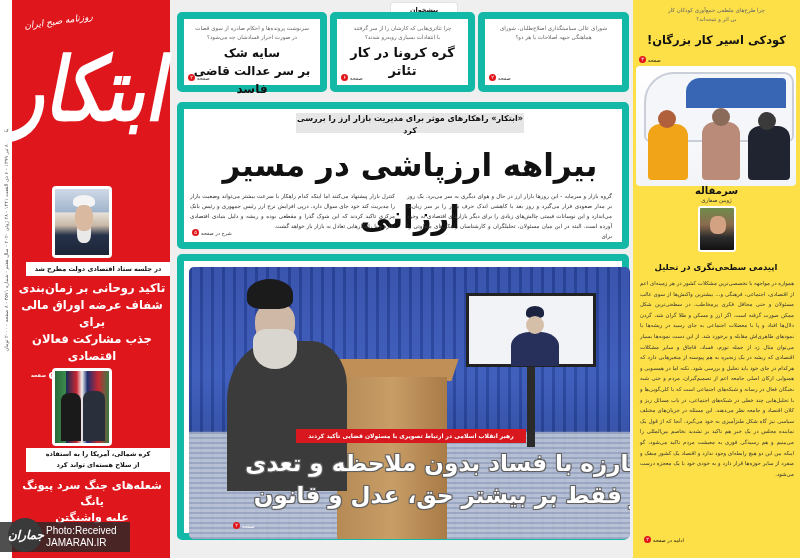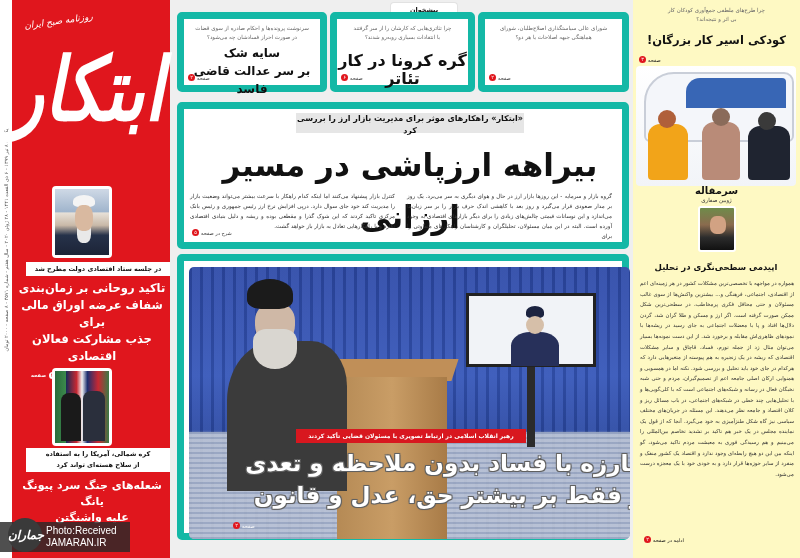--- a/index.html
+++ b/index.html
@@ -69,21 +69,21 @@
   .mp-screen-person::before { content: ""; position: absolute; left: 7px; top: 0; width: 18px; height: 12px; background: #1c2340; border-radius: 50% 50% 30% 30%; }
   .mp-screen-person::after { content: ""; position: absolute; left: -8px; top: 26px; width: 48px; height: 34px; background: #27305a; border-radius: 40% 40% 0 0; }
   .mp-screen-face { position: absolute; left: 57px; top: 20px; width: 18px; height: 18px; background: #d6bfa9; border-radius: 50%; }
   .mp-stand { position: absolute; left: 338px; top: 100px; width: 8px; height: 80px; background: #2b2b2b; }
   .caption-red { position: absolute; left: 107px; top: 162px; width: 230px; height: 14px; background: #d8171f; color: #fff; font-size: 6px; font-weight: bold; text-align: center; line-height: 14px; }
   .photo-title { position: absolute; left: 0; top: 180px; width: 520px; text-align: center; color: #fff; font-weight: 900; font-size: 23px; line-height: 32px;
     text-shadow: 0 0 2px #555, 1px 1px 0 #666, -1px -1px 0 #666, 1px -1px 0 #666, -1px 1px 0 #666; }
   .photo-ref { position: absolute; left: 44px; bottom: 10px; direction: ltr; font-size: 5px; color: #fff; display: flex; align-items: center; gap: 2px; }
 
   
-  .right-col { position: absolute; left: 633px; top: 0; width: 167px; height: 558px; background: #fef9c3; }
+  .right-col { position: absolute; left: 633px; top: 0; width: 167px; height: 558px; background: #fde047; }
   .kids-photo { position: absolute; left: 3px; top: 66px; width: 160px; height: 120px;
     background: linear-gradient(180deg, #ffffff 0%, #f2f4f8 100%); border-radius: 4px; overflow: hidden; }
   .car { position: absolute; left: 8px; top: 6px; width: 150px; height: 70px; background: #f4f6fa; border: 2px solid #c9ced8; border-radius: 30px 10px 6px 6px; }
   .car-window { position: absolute; left: 40px; top: 4px; width: 100px; height: 30px; background: #3866b5; border-radius: 14px 4px 0 0; }
   .kid { position: absolute; bottom: 6px; border-radius: 12px 12px 4px 4px; }
   .kid1 { left: 12px; width: 40px; height: 56px; background: #f2a419; }
   .kid2 { left: 66px; width: 38px; height: 58px; background: #b98b78; }
   .kid3 { left: 112px; width: 42px; height: 54px; background: #1f2430; }
   .kid-head { position: absolute; top: -14px; left: 10px; width: 18px; height: 18px; border-radius: 50%; background: #b0603a; }
 
@@ -162,21 +162,21 @@
     <span class="page-dot">۲</span>
     <span>صفحه</span>
   </div>
 </div>
 
 <div class="card" style="left:330px; top:12px; width:145px; height:80px;">
   <div class="kicker" style="margin-top:5px;">
     <div>چرا تئاتری‌هایی که کارشان را از سر گرفتند</div>
     <div>با انتقادات بسیاری روبه‌رو شدند؟</div>
   </div>
-  <div class="hl" style="font-size:16px; line-height:18px; margin-top:10px;">
+  <div class="hl" style="font-size:13px; line-height:18px; margin-top:2px;">
     <div>گره کرونا در کار تئاتر</div>
   </div>
   <div class="ref" style="left:4px; right:auto;">
     <span class="page-dot">۶</span>
     <span>صفحه</span>
   </div>
 </div>
 
 <div class="card" style="left:478px; top:12px; width:151px; height:80px;">
   <div class="kicker" style="margin-top:5px;">

